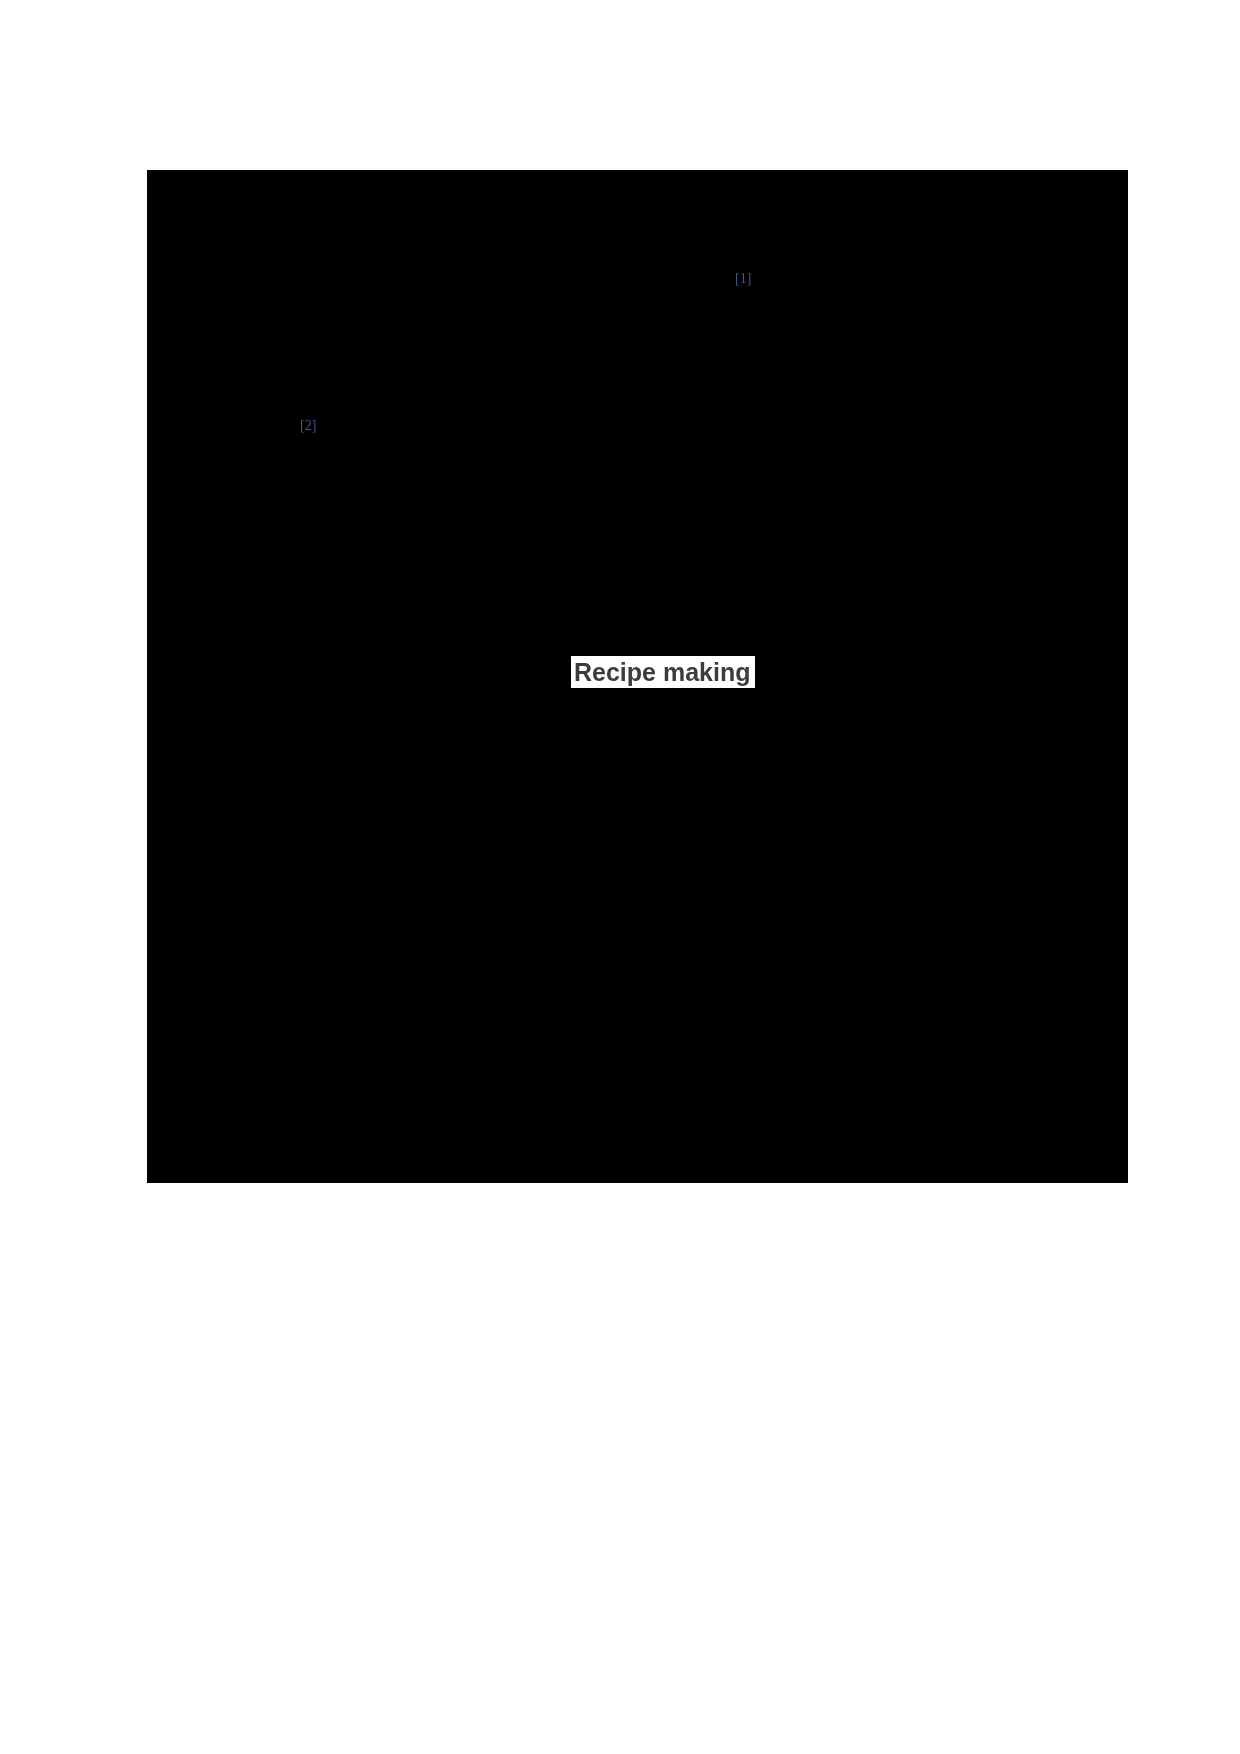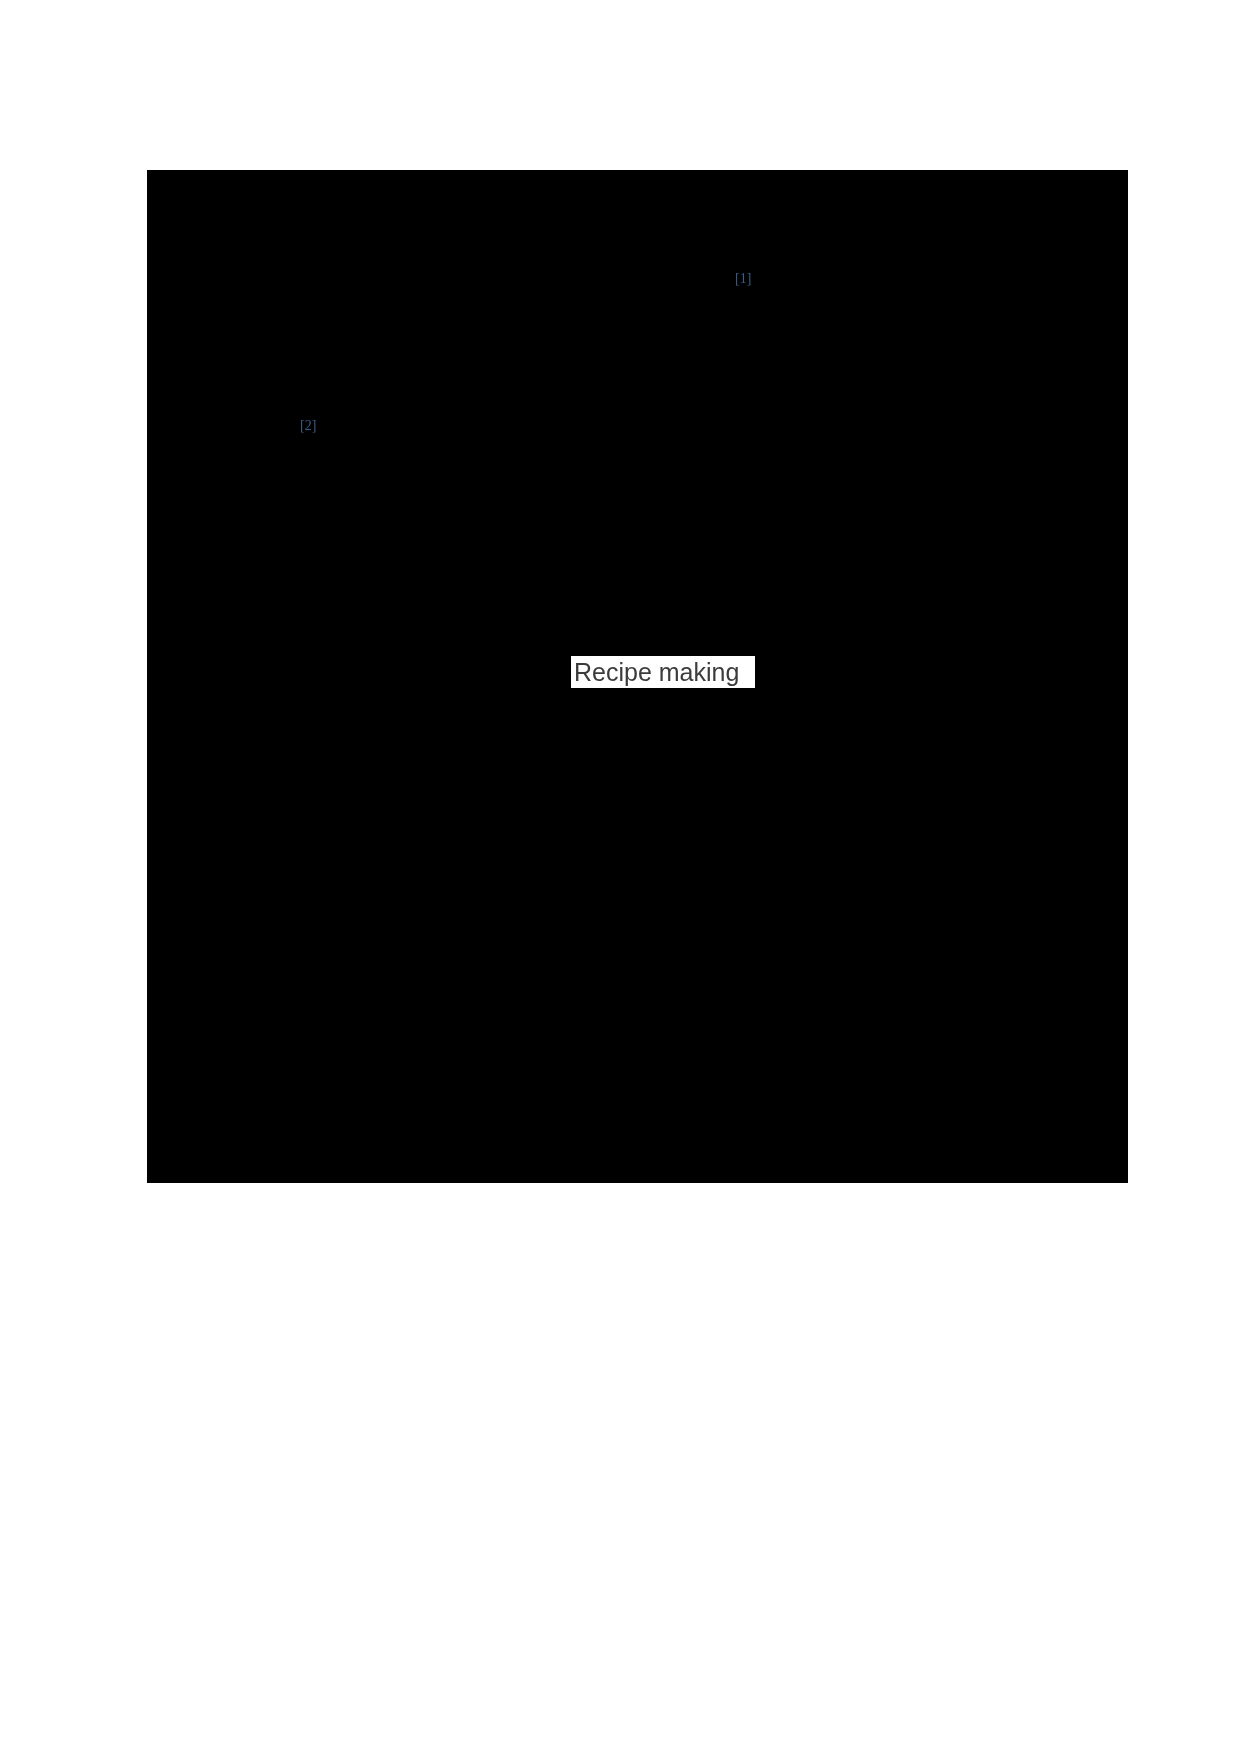--- a/index.html
+++ b/index.html
@@ -47,21 +47,21 @@
     height: 32px;
     background: #ffffff;
     padding-left: 3px;
     display: flex;
     align-items: center;
     box-sizing: content-box;
   }
   .label-box .label-text {
     font-family: "Liberation Sans", sans-serif;
     font-size: 25px;
-    font-weight: normal;
+    font-weight: bold;
     white-space: nowrap;
     letter-spacing: 0px;
   }
 </style>
 </head>
 <body>
 
 <div class="page" style="background: rgb(255, 255, 255);">
   <div class="figure-canvas" style="background: rgb(0, 0, 0);">
     <a class="citation citation-1" style="color: rgb(58, 92, 133);">[1]</a>

